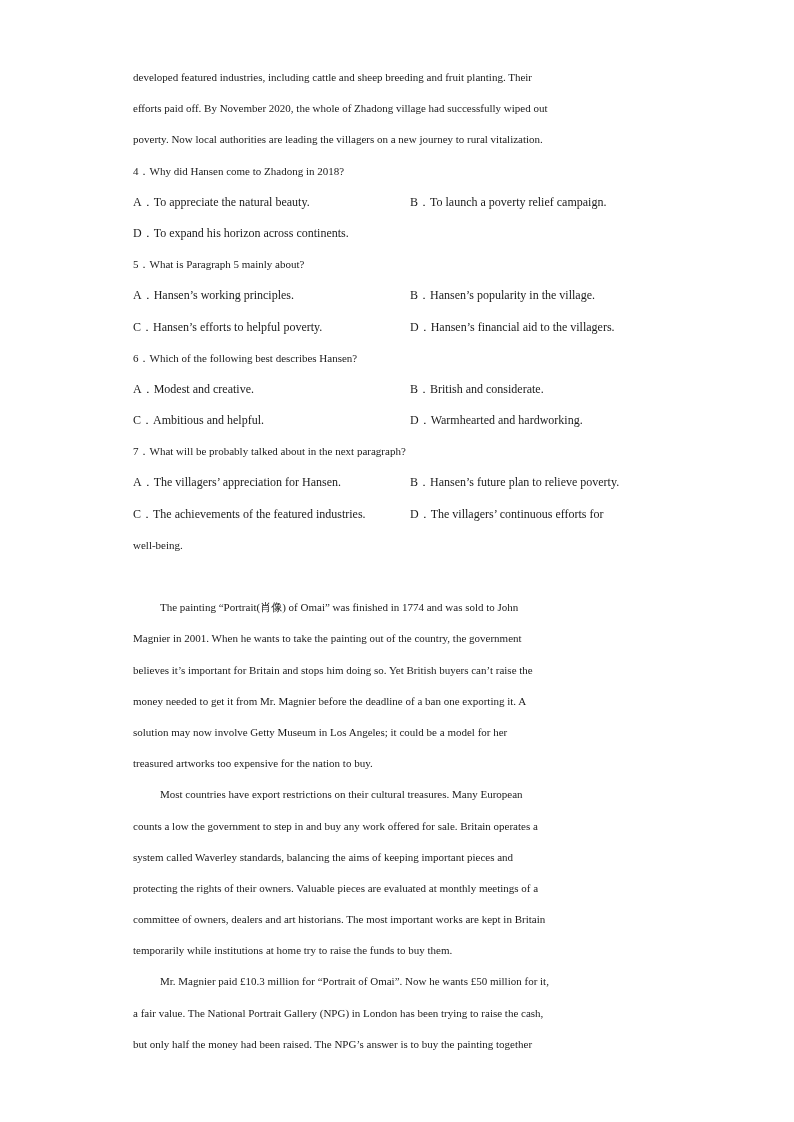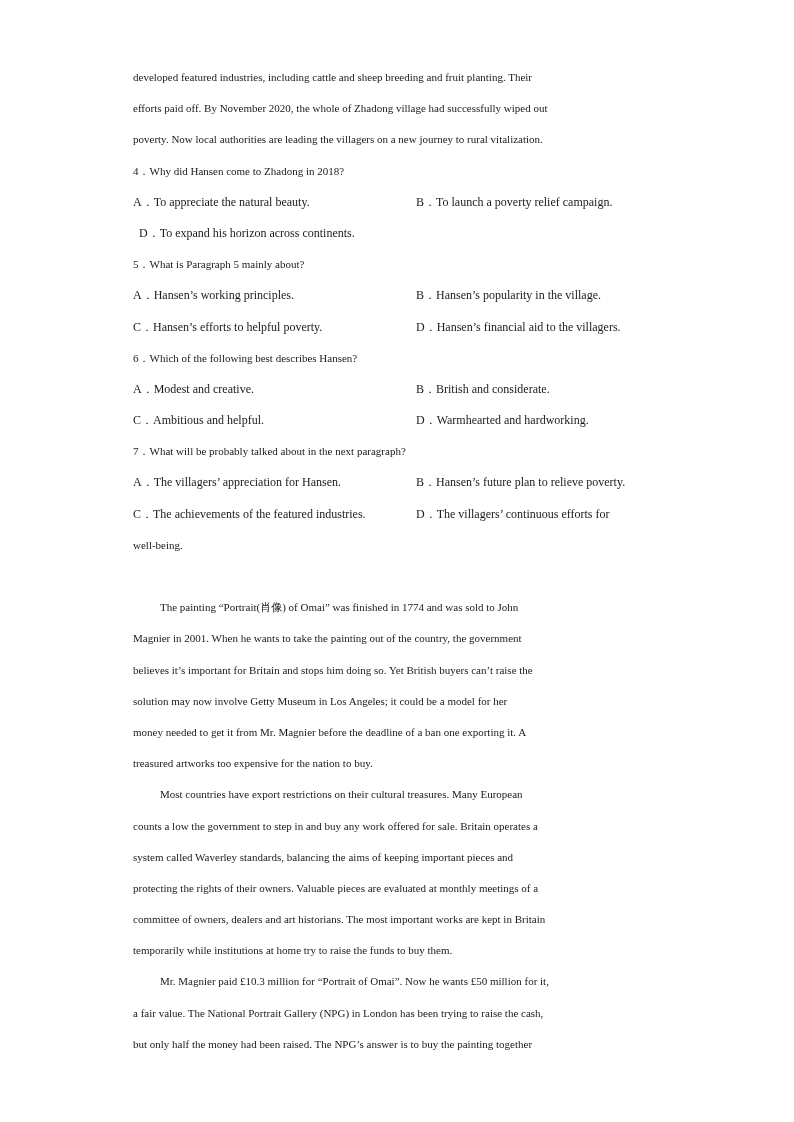--- a/index.html
+++ b/index.html
@@ -3,21 +3,21 @@
 <meta charset="utf-8">
 <style>
   html, body { margin: 0; padding: 0; background: #ffffff; }
   body { width: 794px; height: 1122px; position: relative; overflow: hidden;
          font-family: "Liberation Serif", "DejaVu Serif", serif; color: #1a1a1a; }
   .page { position: absolute; left: 133px; top: 66px; width: 530px; }
   .line { height: 31.2px; line-height: 22px; font-size: 11px; white-space: nowrap; }
   .indent { padding-left: 27px; }
   .opts { display: flex; height: 31.2px; line-height: 22px; font-size: 12px; white-space: nowrap; }
   .opt-left { width: 277px; }
-  .opt-right { flex: 1; margin-left: 6px; }
+  .opt-right { flex: 1; }
   .gap { height: 31.2px; }
 </style>
 </head>
 <body>
 
 <div class="page">
   <div>
     <div class="line">developed featured industries, including cattle and sheep breeding and fruit planting. Their</div>
     <div class="line">efforts paid off. By November 2020, the whole of Zhadong village had successfully wiped out</div>
     <div class="line">poverty. Now local authorities are leading the villagers on a new journey to rural vitalization.</div>
@@ -71,22 +71,22 @@
     <div class="line">well-being.</div>
   </div>
 
   <div class="gap"></div>
 
   <div>
     <div>
       <div class="line indent">The painting “Portrait(肖像) of Omai” was finished in 1774 and was sold to John</div>
       <div class="line">Magnier in 2001. When he wants to take the painting out of the country, the government</div>
       <div class="line">believes it’s important for Britain and stops him doing so. Yet British buyers can’t raise the</div>
+      <div class="line">money needed to get it from Mr. Magnier before the deadline of a ban one exporting it. A</div>
       <div class="line">solution may now involve Getty Museum in Los Angeles; it could be a model for her</div>
-      <div class="line">money needed to get it from Mr. Magnier before the deadline of a ban one exporting it. A</div>
       <div class="line">treasured artworks too expensive for the nation to buy.</div>
     </div>
     <div>
       <div class="line indent">Most countries have export restrictions on their cultural treasures. Many European</div>
       <div class="line">counts a low the government to step in and buy any work offered for sale. Britain operates a</div>
       <div class="line">system called Waverley standards, balancing the aims of keeping important pieces and</div>
       <div class="line">protecting the rights of their owners. Valuable pieces are evaluated at monthly meetings of a</div>
       <div class="line">committee of owners, dealers and art historians. The most important works are kept in Britain</div>
       <div class="line">temporarily while institutions at home try to raise the funds to buy them.</div>
     </div>

